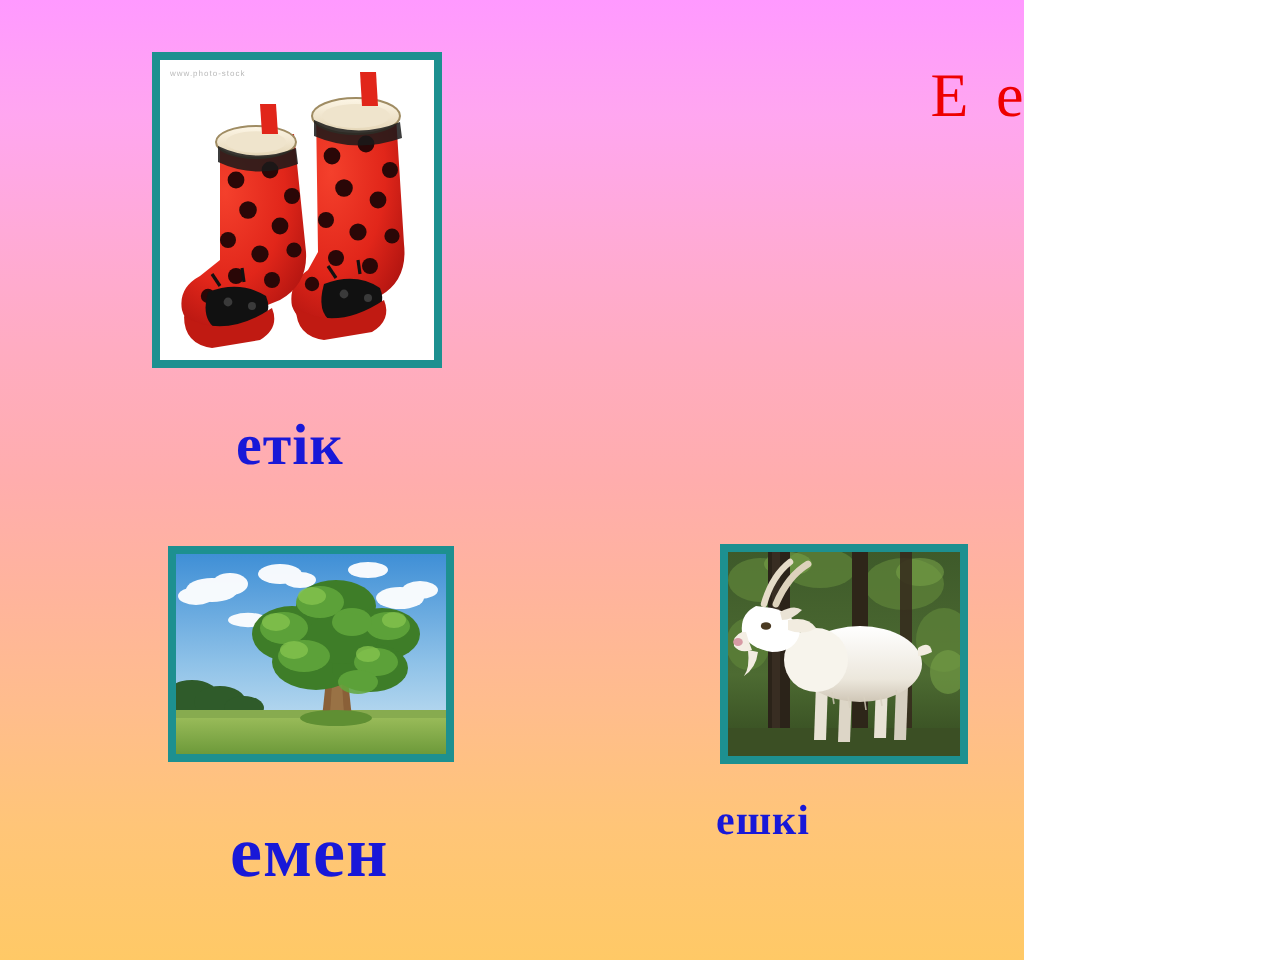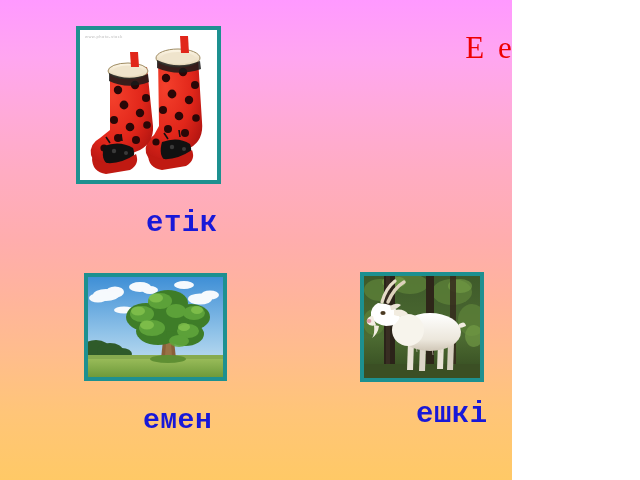--- a/index.html
+++ b/index.html
@@ -73,27 +73,26 @@
     letter-spacing: 0.5px;
     white-space: nowrap;
     font-family: "Liberation Sans", sans-serif;
   }
 
   
   .word {
     position: absolute;
     color: #1818d8;
     font-weight: bold;
-    font-family: Liberation Mono, monospace;
+    font-family: Liberation Serif, serif;
     white-space: pre;
-    margin-left: 28px;
   }
   #word-etik { left: 118px; top: 207px; font-size: 29px; letter-spacing: 0.5px; }
-  #word-emen { left: 115px; top: 405px; font-size: 28px; letter-spacing: 0.5px; }
-  #word-eshki{ left: 388px; top: 398px; font-size: 29px; letter-spacing: 0.5px; }
+  #word-emen { left: 115px; top: 405px; font-size: 36px; letter-spacing: 0.5px; }
+  #word-eshki{ left: 358px; top: 398px; font-size: 21px; letter-spacing: 0.5px; }
 </style>
 </head>
 <body>
 
 <div id="slide">
 
   <div id="title">Е е</div>
 
   <div class="frame" id="frame-boots">
     <div class="photo">

